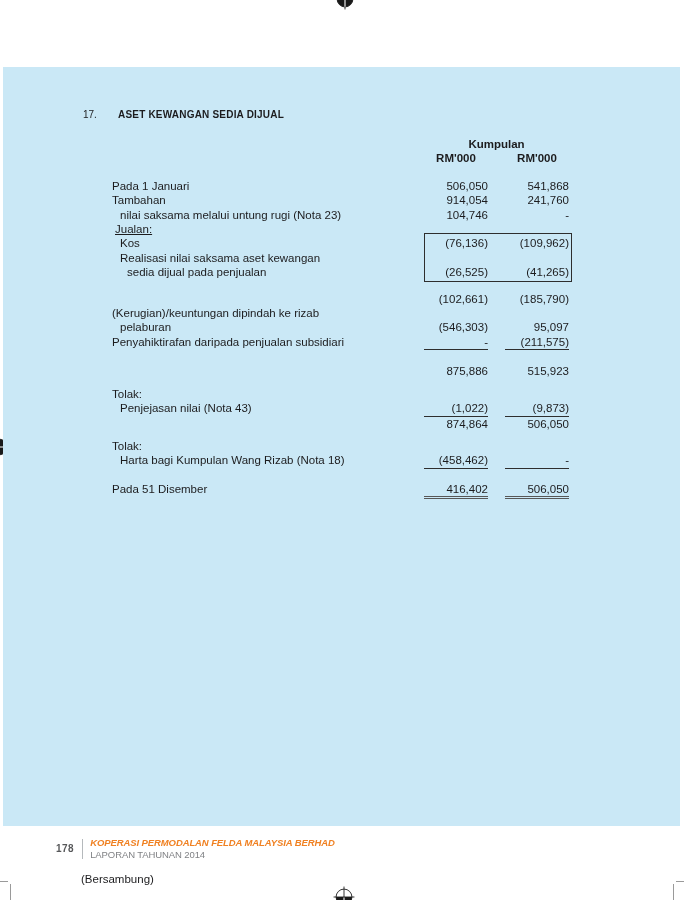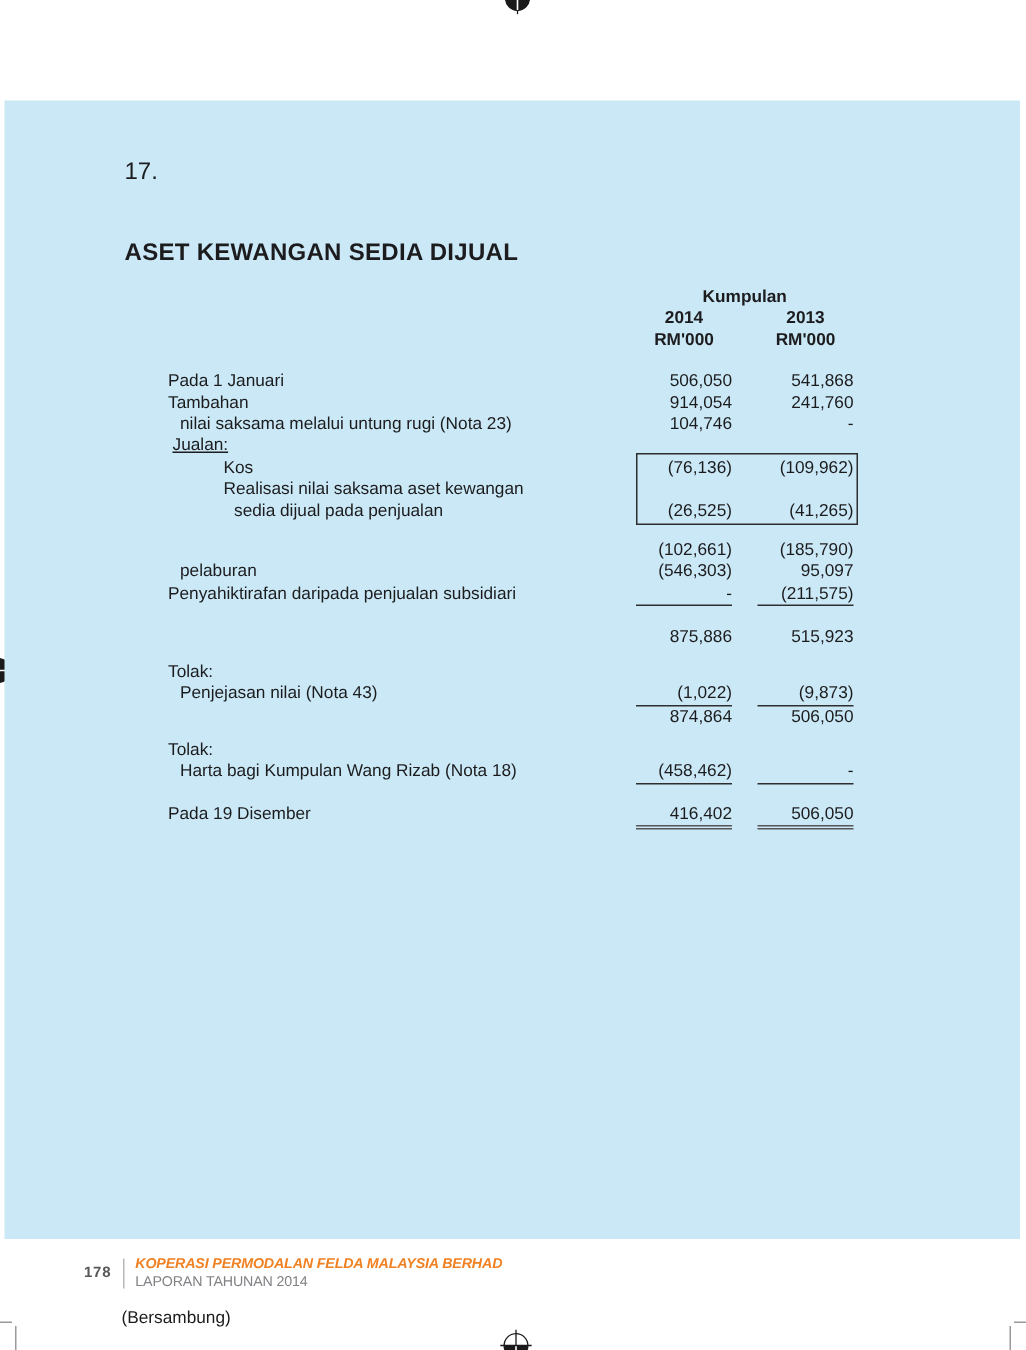--- a/index.html
+++ b/index.html
@@ -5,44 +5,44 @@
   * { margin:0; padding:0; box-sizing:border-box; }
   html,body { width:684px; height:900px; }
   body { font-family:"Liberation Sans","DejaVu Sans",sans-serif; background:#ffffff; position:relative; overflow:hidden; }
 
   .page { position:absolute; inset:0; background:#fff; }
 
   
   .panel { position:absolute; left:3px; top:67px; width:677px; height:759px; background:#cae8f6; }
 
   
-  .section-head { display:flex; padding:41px 0 0 80px; font-size:16px; line-height:14px; color:#1c1c1e;flex-direction:column; }
+  .section-head { display:flex; padding:41px 0 0 80px; font-size:10px; line-height:14px; color:#1c1c1e; }
   .section-num { width:35px; }
-  .section-title { font-weight:bold; letter-spacing:.2px;margin-top:40px; }
+  .section-title { font-weight:bold; letter-spacing:.2px; }
 
   
   .statement { margin:15px 0 0 109px; width:457px; font-size:11.5px; color:#1c1c1e; }
   .col-heads { font-weight:bold; line-height:14.4px; }
   .group-head { margin-left:312px; width:145px; text-align:center; }
   .year-row, .unit-row { display:flex; justify-content:flex-end; }
   .year-row span, .unit-row span { width:64px; text-align:center; }
   .year-row span + span, .unit-row span + span { margin-left:17px; }
 
   .rows { margin-top:13px; }
   .row { display:flex; line-height:14.4px; }
   .lbl { flex:1; }
   .ind1 { padding-left:3px;text-decoration:underline; }
   .ind2 { padding-left:8px; }
   .ind3 { padding-left:15px; }
   .v { width:64px; margin-left:17px; text-align:right; white-space:nowrap; }
   .v.ul  { border-bottom:1px solid #2e2e2e; }
   .v.dul { border-bottom:3px double #575757; }
   .spacer { width:100%; }
 
-  .boxwrap { position:relative;margin-left:29px; }
+  .boxwrap { position:relative; }
   .box-outline { position:absolute; top:-3px; bottom:-2px; right:-3px; width:148px; border:1px solid #2e2e2e; pointer-events:none; }
 
   
   .bersambung { position:absolute; left:78px; top:806px; font-size:11.5px; color:#1c1c1e; }
 
   
   .footer { position:absolute; left:56px; top:837px; display:flex; align-items:center; }
   .pageno { font-size:10px; font-weight:bold; color:#57585a; letter-spacing:.5px; }
   .footer-divider { width:1px; height:20px; background:#b5b9bc; margin:0 7px 0 8px; }
   .pub { line-height:11px; letter-spacing:-.1px; }
@@ -95,24 +95,20 @@
   <div class="panel">
 
     <div class="section-head">
       <span class="section-num">17.</span>
       <span class="section-title">ASET KEWANGAN SEDIA DIJUAL</span>
     </div>
 
     <div class="statement">
       <div class="col-heads">
         <div class="group-head">Kumpulan</div>
-        <div class="year-row">
-          <span>2014</span>
-          <span>2013</span>
-        </div>
         <div class="unit-row">
           <span>RM'000</span>
           <span>RM'000</span>
         </div>
       </div>
       <div class="rows">
           <div class="row">
             <div class="lbl">Pada 1 Januari</div>
             <div class="v">506,050</div>
             <div class="v">541,868</div>
@@ -154,20 +150,25 @@
               <div class="v">(41,265)</div>
             </div>
           </div>
           <div class="spacer" style="height: 12px;"></div>
           <div class="row">
             <div class="lbl"></div>
             <div class="v">(102,661)</div>
             <div class="v">(185,790)</div>
           </div>
           <div class="row">
+            <div class="lbl">(Kerugian)/keuntungan dipindah ke rizab</div>
+            <div class="v"></div>
+            <div class="v"></div>
+          </div>
+          <div class="row">
             <div class="lbl ind2">pelaburan</div>
             <div class="v">(546,303)</div>
             <div class="v">95,097</div>
           </div>
           <div class="row">
             <div class="lbl">Penyahiktirafan daripada penjualan subsidiari</div>
             <div class="v ul">-</div>
             <div class="v ul">(211,575)</div>
           </div>
           <div class="spacer" style="height: 14px;"></div>
@@ -198,21 +199,21 @@
             <div class="v"></div>
             <div class="v"></div>
           </div>
           <div class="row">
             <div class="lbl ind2">Harta bagi Kumpulan Wang Rizab (Nota 18)</div>
             <div class="v ul">(458,462)</div>
             <div class="v ul">-</div>
           </div>
           <div class="spacer" style="height: 13px;"></div>
           <div class="row">
-            <div class="lbl">Pada 19 Disember</div>
+            <div class="lbl">Pada 51 Disember</div>
             <div class="v dul">416,402</div>
             <div class="v dul">506,050</div>
           </div>
         </div>
     </div>
 
     <div class="bersambung">(Bersambung)</div>
   </div>
 
   <div class="footer">

